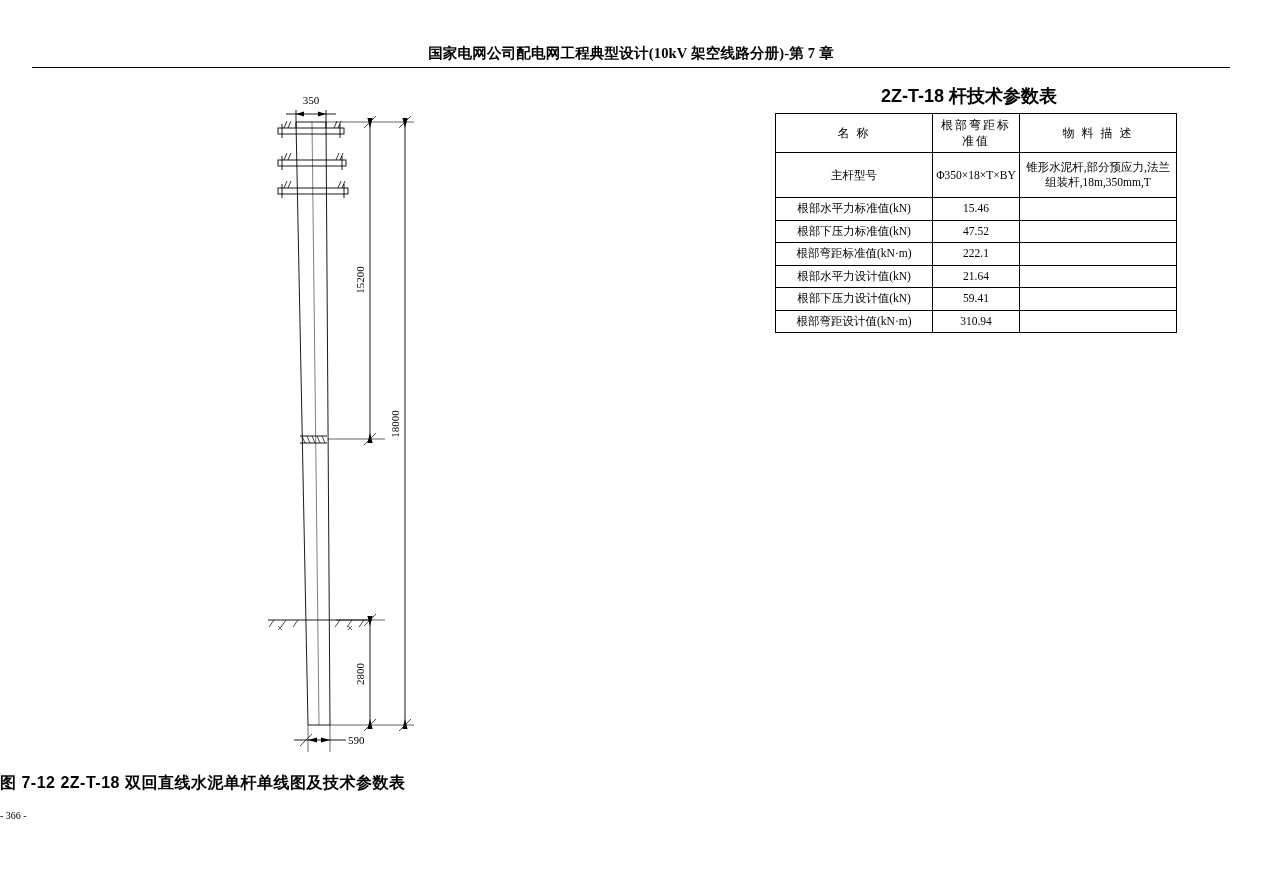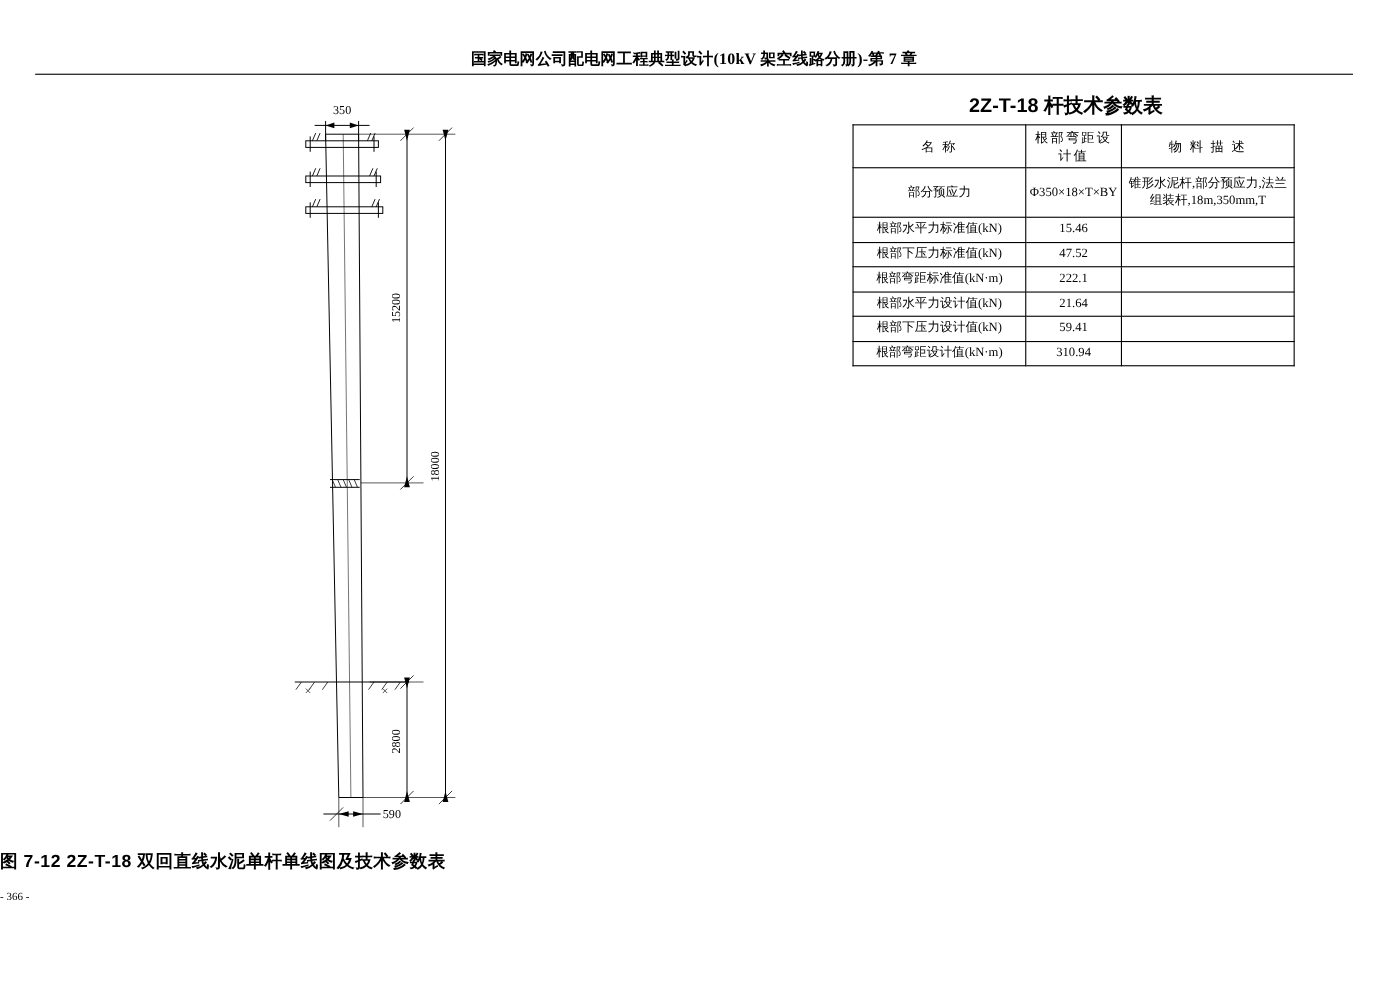--- a/index.html
+++ b/index.html
@@ -208,25 +208,25 @@
       <text class="vtext" x="118" y="664" text-anchor="start">590</text>
     </svg>
   </div>
 
   <div class="table-block">
     <div class="table-caption">2Z-T-18 杆技术参数表</div>
     <table class="spec">
       <tbody>
         <tr class="head">
           <td class="c1">名  称</td>
-          <td class="c2">根部弯距设计值</td>
+          <td class="c2">根部弯距标准值</td>
           <td class="c3">物 料 描 述</td>
         </tr>
         <tr class="tall">
-          <td class="c1">部分预应力</td>
+          <td class="c1">主杆型号</td>
           <td class="c2">Φ350×18×T×BY</td>
           <td class="c3">锥形水泥杆,部分预应力,法兰组装杆,18m,350mm,T</td>
         </tr>
         <tr>
           <td class="c1">根部水平力标准值(kN)</td>
           <td class="c2">15.46</td>
           <td class="c3"></td>
         </tr>
         <tr>
           <td class="c1">根部下压力标准值(kN)</td>

